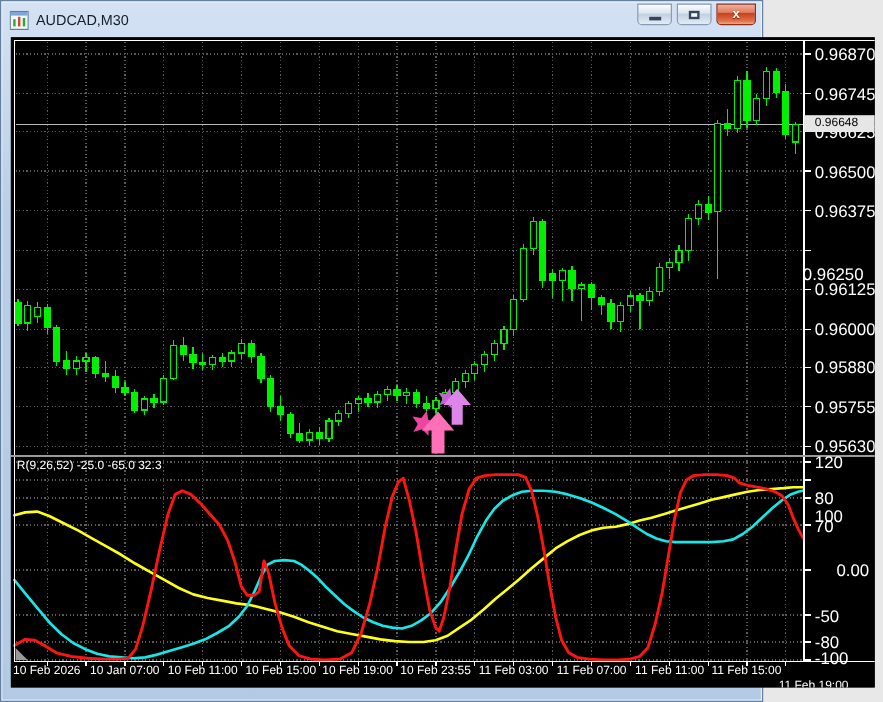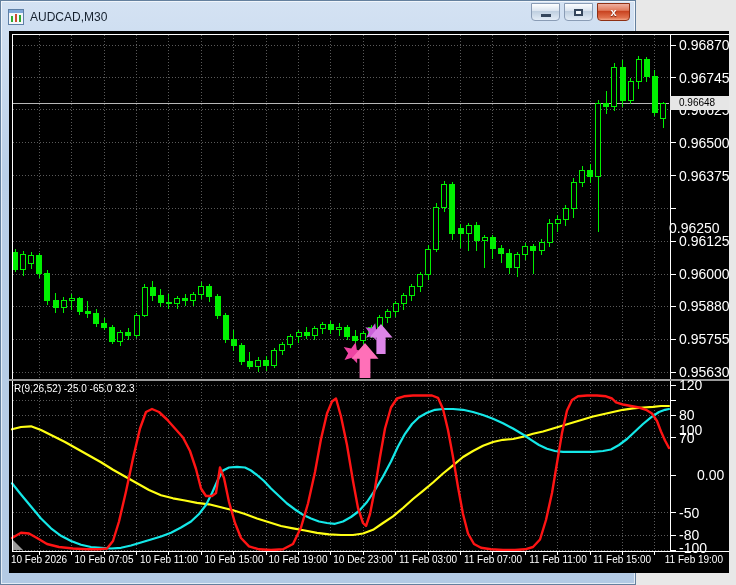--- a/index.html
+++ b/index.html
@@ -351,25 +351,25 @@
         <div class="lbl " style="left: 670px; top: 363px; margin-top: 30px;">100</div>
         <div class="lbl " style="left: 670px; top: 378px;">80</div>
         <div class="lbl " style="left: 670px; top: 400.5px;">70</div>
         <div class="lbl " style="left: 688px; top: 438px;">0.00</div>
         <div class="lbl " style="left: 670px; top: 475.5px;">-50</div>
         <div class="lbl " style="left: 670px; top: 498px;">-80</div>
         <div class="lbl " style="left: 670px; top: 511px;">-100</div>
       </div>
     <div id="time-axis">
         <div class="lbl time-lbl" style="left: -15px; top: 523px;">10 Feb 2026</div>
-        <div class="lbl time-lbl" style="left: 50px; top: 523px;">10 Feb 07:05</div>
+        <div class="lbl time-lbl" style="left: 50px; top: 523px;">10 Jan 07:00</div>
         <div class="lbl time-lbl" style="left: 115px; top: 523px;">10 Feb 11:00</div>
         <div class="lbl time-lbl" style="left: 180px; top: 523px;">10 Feb 15:00</div>
         <div class="lbl time-lbl" style="left: 244px; top: 523px;">10 Feb 19:00</div>
-        <div class="lbl time-lbl" style="left: 309px; top: 523px;">10 Dec 23:00</div>
+        <div class="lbl time-lbl" style="left: 309px; top: 523px;">10 Feb 23:55</div>
         <div class="lbl time-lbl" style="left: 374px; top: 523px;">11 Feb 03:00</div>
         <div class="lbl time-lbl" style="left: 439px; top: 523px;">11 Feb 07:00</div>
         <div class="lbl time-lbl" style="left: 504px; top: 523px;">11 Feb 11:00</div>
         <div class="lbl time-lbl" style="left: 568px; top: 523px;">11 Feb 15:00</div>
-        <div class="lbl time-lbl" style="left: 624px; top: 523px; text-align: right;">11 Feb 19:00</div>
+        <div class="lbl time-lbl" style="left: 624px; top: 535px;">11 Feb 19:00</div>
       </div>
   </div>
 </div>
 
 </body></html>

